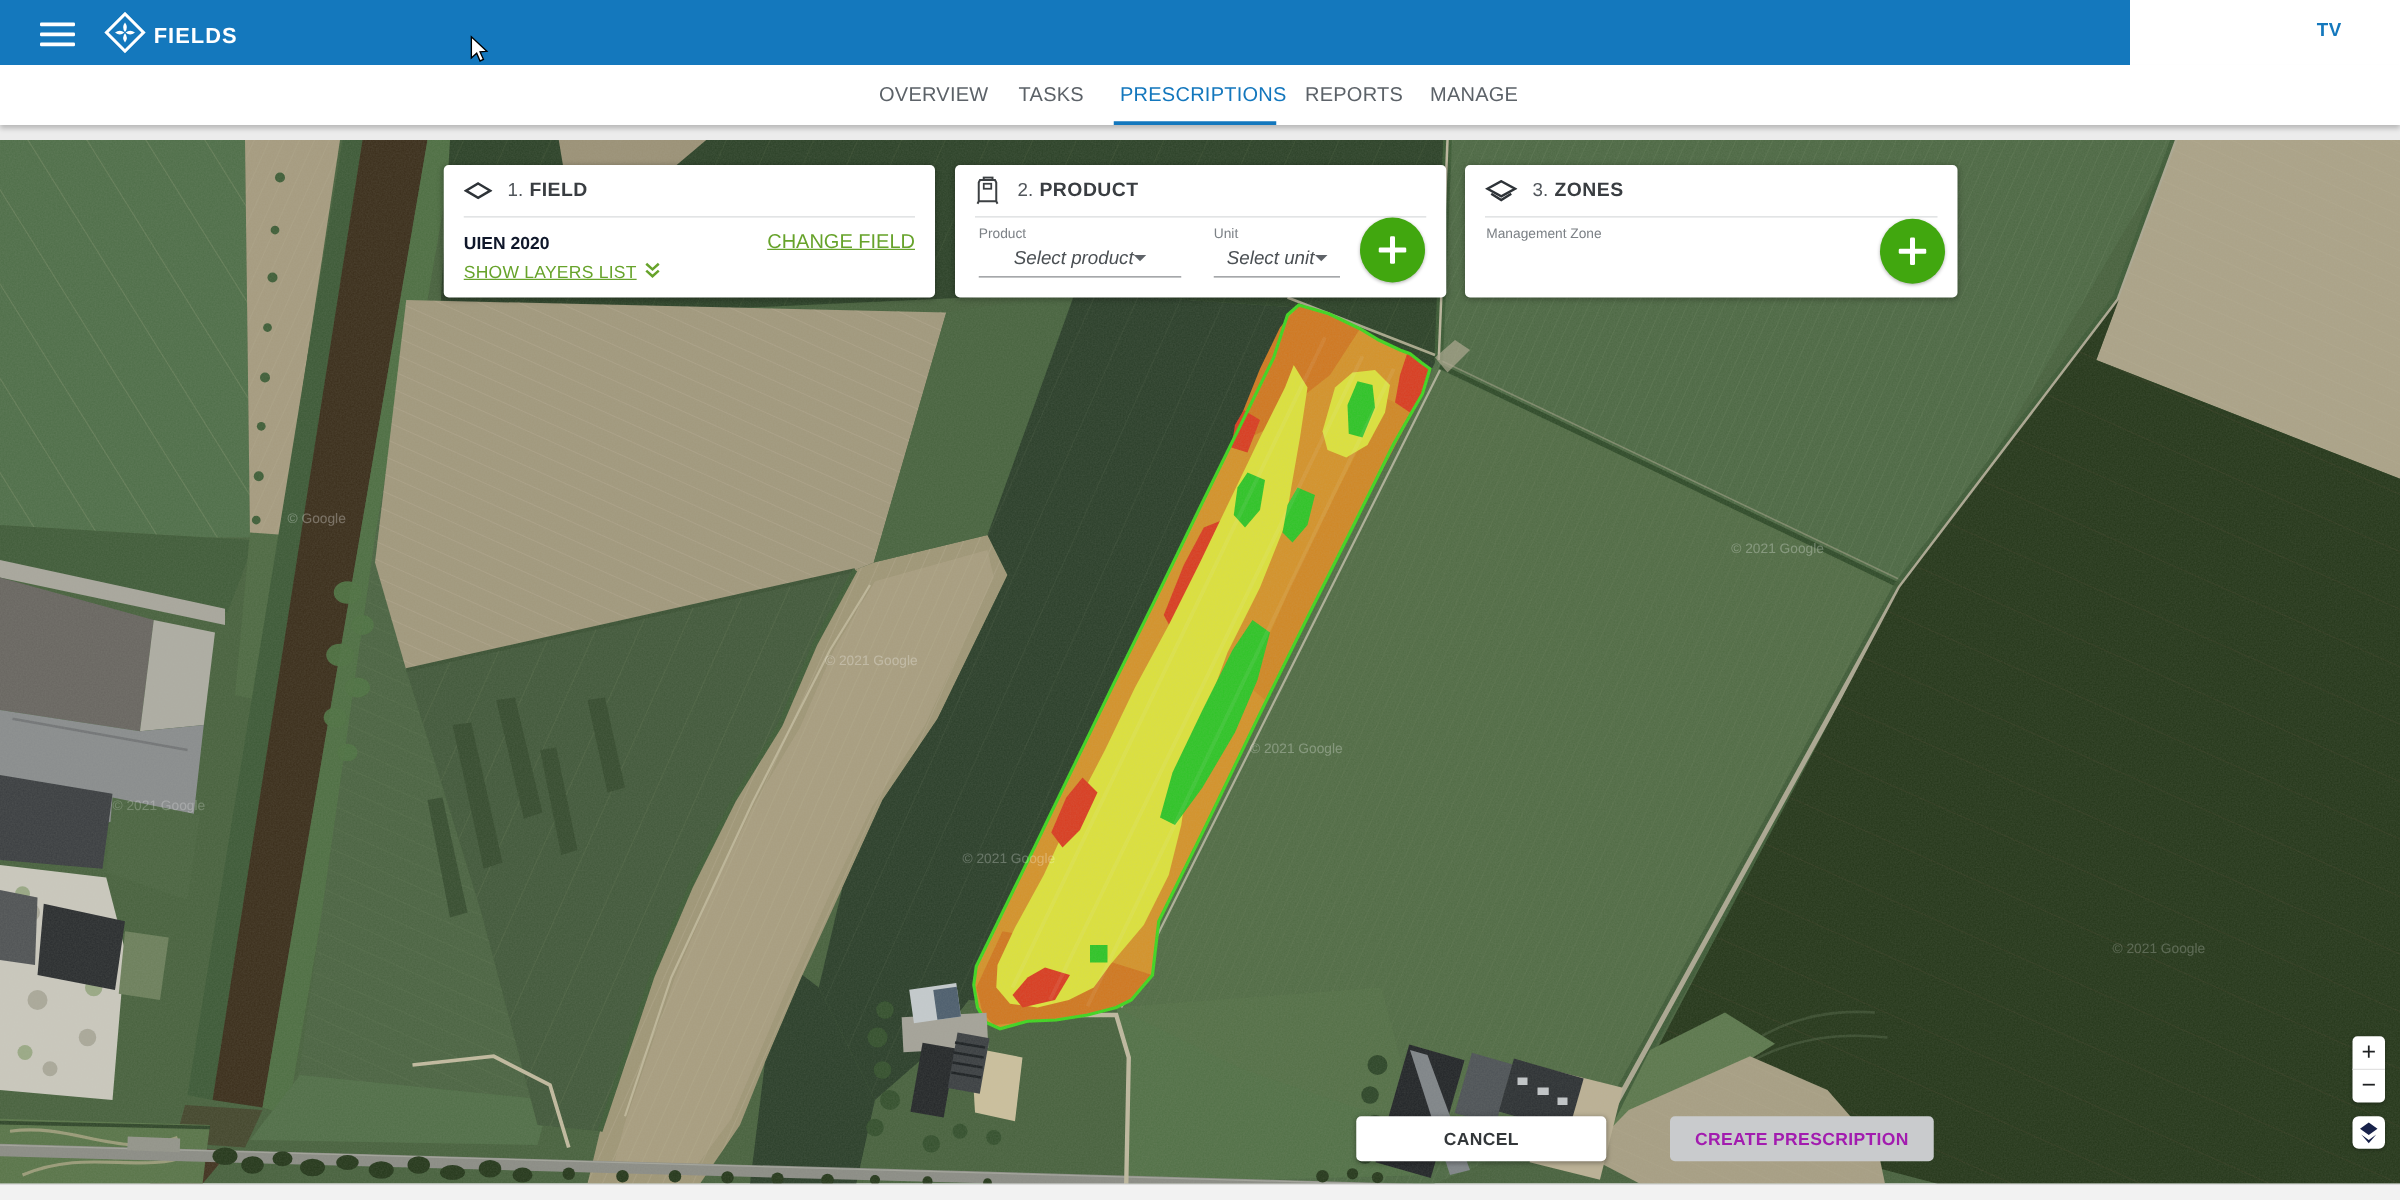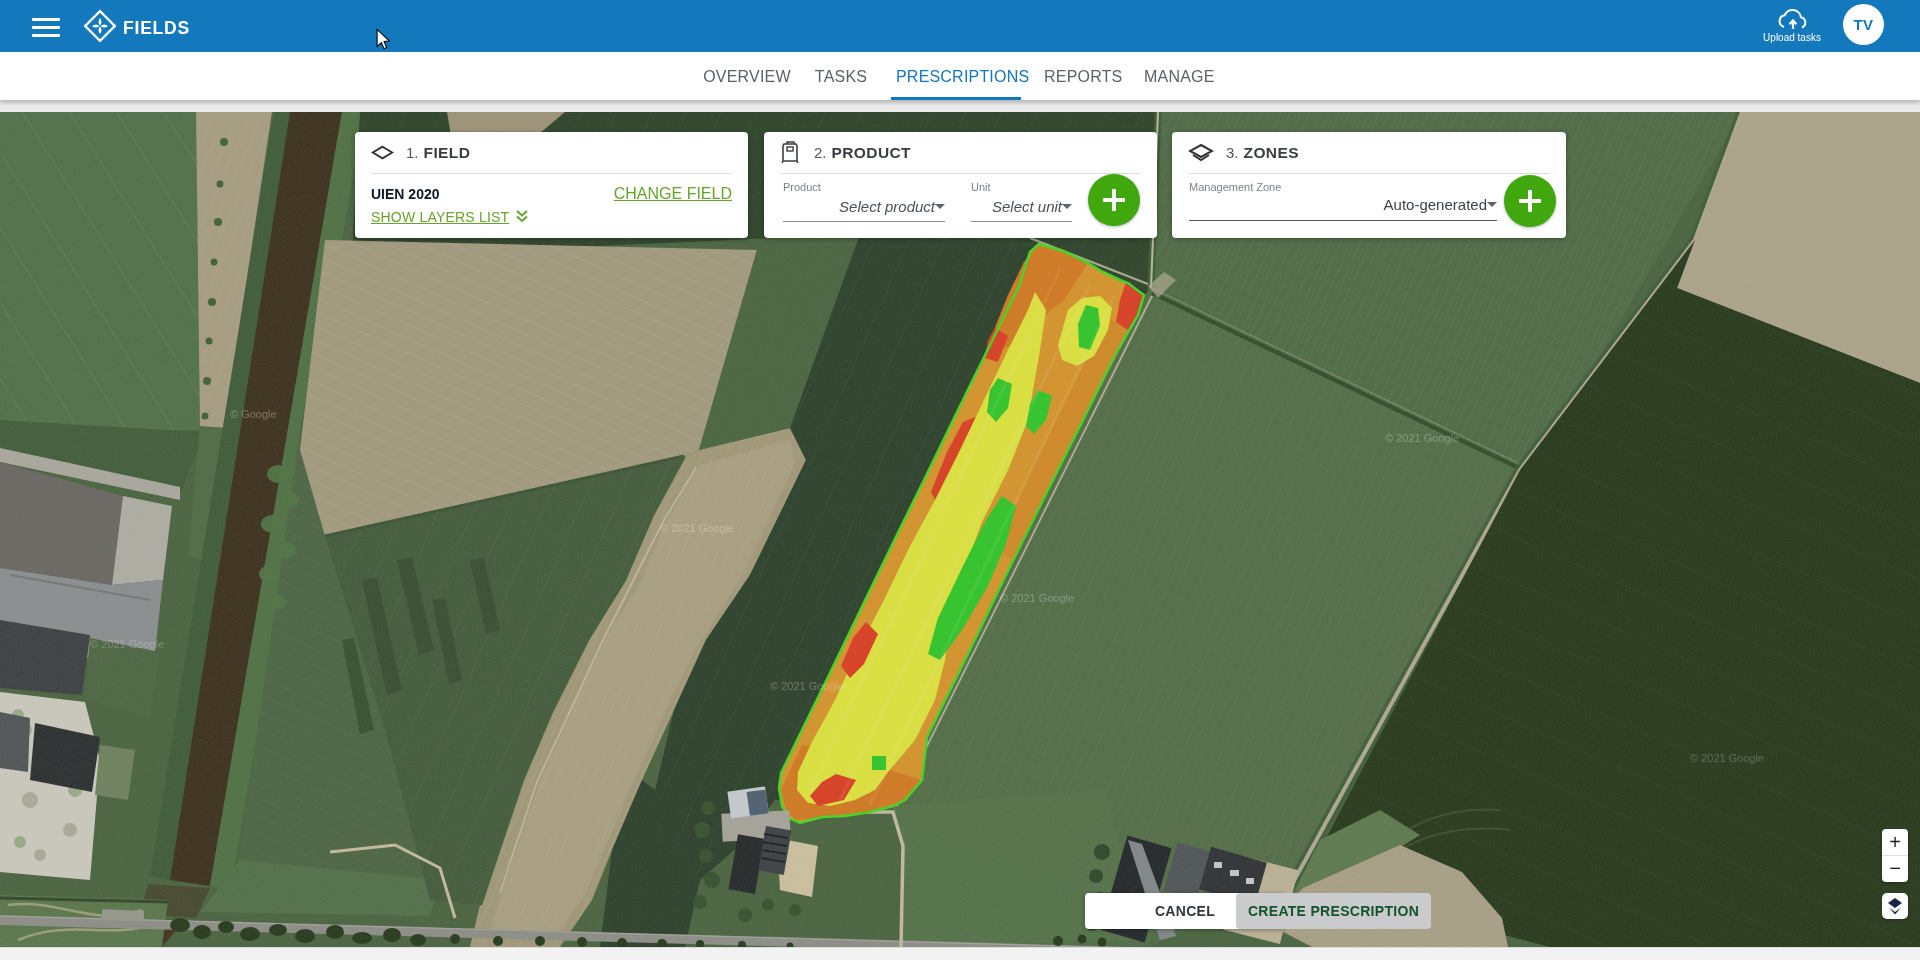--- a/index.html
+++ b/index.html
@@ -1,19 +1,19 @@
 <!DOCTYPE html>
 <html><head>
 <meta charset="utf-8">
 <style>
   html,body{margin:0;padding:0;width:1920px;height:960px;overflow:hidden;
     font-family:"Liberation Sans",sans-serif;background:#fff;}
   .abs{position:absolute;}
   
-  .appbar{position:absolute;top:0;left:0;width:1920px;height:52px;background:#1478bd;z-index:30;}
+  .appbar{position:absolute;top:0;left:0;width:1704px;height:52px;background:#1478bd;z-index:30;}
   .burger span{display:block;width:28px;height:3.2px;background:#fff;border-radius:1px;margin-bottom:4.6px;}
   .brand{position:absolute;left:123px;top:18px;color:#fff;font-size:17.5px;font-weight:bold;letter-spacing:.8px;}
   .uploadtxt{position:absolute;left:1756px;top:32px;width:72px;text-align:center;color:#fff;font-size:10px;}
   .avatar{position:absolute;left:1843px;top:4px;width:41px;height:41px;border-radius:50%;background:#fff;
     color:#1478bd;font-weight:bold;font-size:15px;text-align:center;line-height:41px;letter-spacing:.5px;}
   
   .nav{position:absolute;top:52px;left:0;width:1920px;height:48px;background:#fff;z-index:29;
     box-shadow:0 3px 4px rgba(0,0,0,0.22);}
   .tab{position:absolute;top:0;height:48px;line-height:50px;font-size:16px;letter-spacing:.2px;color:#5c6268;text-align:center;}
   .tab.active{color:#1377bd;}
@@ -24,28 +24,28 @@
   
   .card{position:absolute;top:132px;background:#fff;border-radius:4px;box-shadow:0 1px 5px rgba(0,0,0,0.32);z-index:20;}
   .chead{height:41px;margin:0 16px;border-bottom:1px solid #d9dbdd;display:flex;align-items:center;}
   .chead .num{font-size:15px;color:#50555a;margin-left:12px;}
   .chead .t{font-size:15.5px;color:#393d41;font-weight:bold;letter-spacing:.4px;margin-left:5px;}
   .lnk{color:#67a32b;text-decoration:underline;}
   .fab{position:absolute;width:52px;height:52px;border-radius:50%;background:#41a70f;box-shadow:0 1px 3px rgba(0,0,0,0.3);}
   .fab:before{content:"";position:absolute;left:15px;top:24px;width:22px;height:4px;background:#fff;border-radius:1px;}
   .fab:after{content:"";position:absolute;left:24px;top:15px;width:4px;height:22px;background:#fff;border-radius:1px;}
   .lbl{font-size:11px;color:#7c8186;}
-  .selrow{display:flex;align-items:center;justify-content:flex-end;border-bottom:1.5px solid #888b8e;}
+  .selrow{display:flex;align-items:center;justify-content:center;border-bottom:1.5px solid #888b8e;}
   .selval{font-size:15px;color:#4b5054;font-style:italic;}
   .caret{width:0;height:0;border-left:5px solid transparent;border-right:5px solid transparent;border-top:5.5px solid #5f6368;}
   
   .btn{position:absolute;top:893px;height:36px;border-radius:4px;z-index:20;text-align:center;
     font-weight:bold;font-size:14px;letter-spacing:.3px;line-height:36px;}
   #cancel{left:1085px;width:200px;background:#fff;color:#33373a;box-shadow:0 1px 4px rgba(0,0,0,0.35);}
-  #create{left:1236px;width:195px;background:#c9cbcd;color:#14532d;}
+  #create{left:1336px;width:211px;background:#c9cbcd;color:#a21caf;}
   
   .zctl{position:absolute;left:1882px;top:829px;width:26px;height:53px;background:#fff;border-radius:4px;
     box-shadow:0 1px 3px rgba(0,0,0,0.3);z-index:20;}
   .zctl .zp{position:absolute;top:0;left:0;width:26px;height:26px;font-size:20px;color:#1f2123;text-align:center;line-height:27px;}
   .zctl .zm{position:absolute;top:26px;left:0;width:26px;height:27px;font-size:20px;color:#1f2123;text-align:center;line-height:25px;border-top:1px solid #e2e2e2;}
   .lyr{position:absolute;left:1882px;top:893px;width:26px;height:26px;background:#fff;border-radius:5px;
     box-shadow:0 1px 3px rgba(0,0,0,0.3);z-index:20;}
   .footer{position:absolute;top:947px;left:0;width:1920px;height:13px;background:#f2f2f2;z-index:25;border-top:1px solid #dcdcdc;box-sizing:border-box;}
 </style>
 </head>
@@ -407,24 +407,20 @@
 <div class="card" style="left:1172px;width:394px;height:106px;">
   <div class="chead">
     <svg width="26" height="18" viewBox="0 0 26 18">
         <path d="M13 1 L24 7 L13 13 L2 7 Z" fill="none" stroke="#2e3338" stroke-width="2"></path>
         <path d="M5 11 L13 16 L21 11" fill="none" stroke="#2e3338" stroke-width="2"></path>
       </svg>
     <span class="num">3.</span>
       <span class="t">ZONES</span>
   </div>
   <div class="lbl" style="position:absolute;left:17px;top:49px;">Management Zone</div>
-  <div class="selrow" style="position:absolute;left:17px;top:64px;width:308px;padding-bottom:7px;border-bottom-color:#55585c;">
-    <span class="selval" style="font-style:normal;color:#3f4347;">Auto-generated</span>
-      <span class="caret"></span>
-  </div>
   <div class="fab" style="left:332px;top:43px;"></div>
 </div>
 
 <div class="btn" id="cancel">CANCEL</div>
 <div class="btn" id="create">CREATE PRESCRIPTION</div>
 
 <div class="zctl">
     <div class="zp">+</div>
     <div class="zm">−</div>
   </div>

